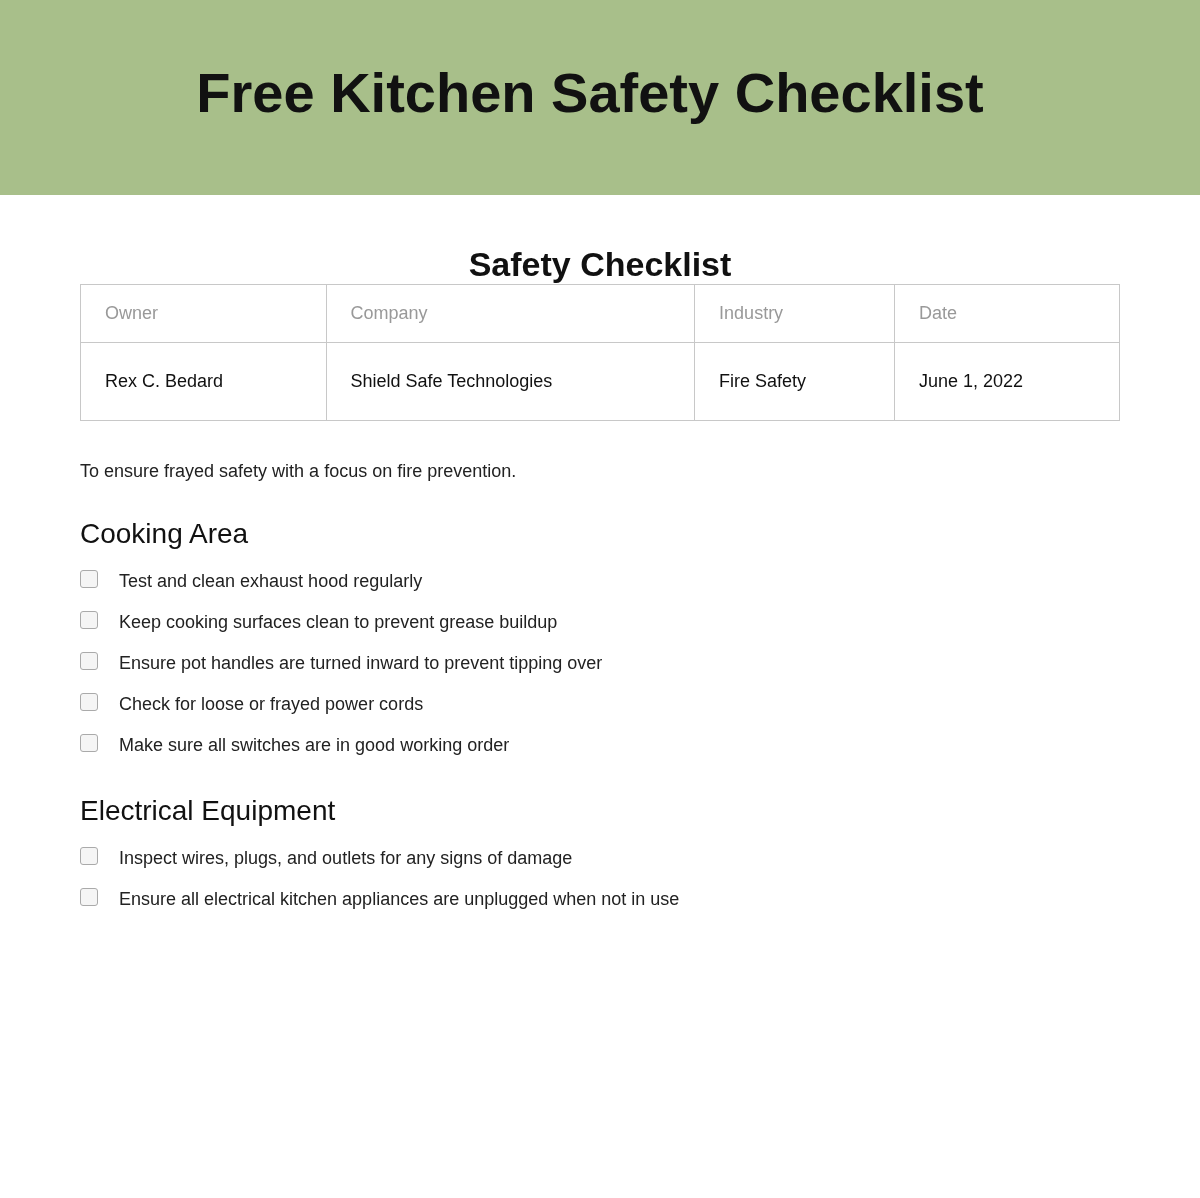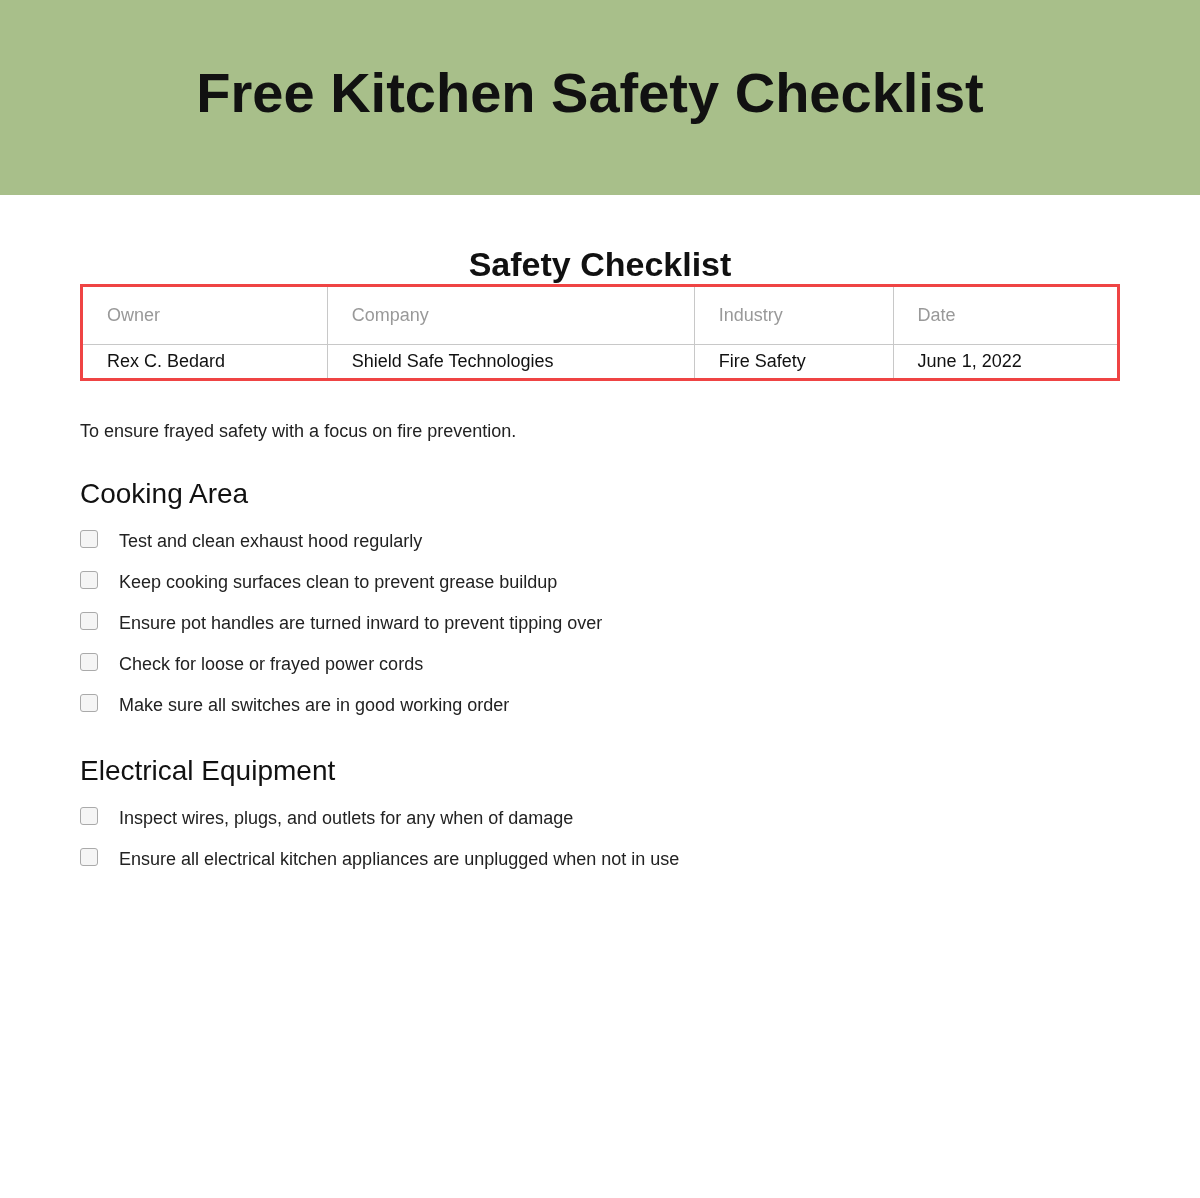--- a/index.html
+++ b/index.html
@@ -41,38 +41,38 @@
       font-size: 34px;
       font-weight: 700;
       text-align: center;
       color: #111111;
       font-family: Arial, Helvetica, sans-serif;
     }
 
     .info-table {
       width: 100%;
       border-collapse: collapse;
-      border: 3px solid #ef4444;
+      border: 1px solid #ef4444;
       margin-bottom: 36px;
     }
 
     .info-table th {
       border: 1px solid #c8c8c8;
       padding: 18px 24px;
       text-align: left;
       font-weight: 400;
       color: #999999;
       font-size: 18px;
       font-family: Arial, Helvetica, sans-serif;
       background: #ffffff;
     }
 
     .info-table td {
       border: 1px solid #c8c8c8;
-      padding: 6px 24px;
+      padding: 28px 24px;
       font-size: 18px;
       color: #111111;
       font-family: Arial, Helvetica, sans-serif;
       vertical-align: top;
     }
 
     .description {
       font-size: 18px;
       color: #222222;
       margin-bottom: 32px;
@@ -168,21 +168,21 @@
         </li>
         <li>
           <span class="checkbox-icon"></span>
           <span>Make sure all switches are in good working order</span>
         </li>
       </ul>
       <h3 class="checklist-section-title">Electrical Equipment</h3>
       <ul class="checklist">
         <li>
           <span class="checkbox-icon"></span>
-          <span>Inspect wires, plugs, and outlets for any when of damage</span>
+          <span>Inspect wires, plugs, and outlets for any signs of damage</span>
         </li>
         <li>
           <span class="checkbox-icon"></span>
           <span>Ensure all electrical kitchen appliances are unplugged when not in use</span>
         </li>
       </ul>
     </div>
 
 </div>
 

